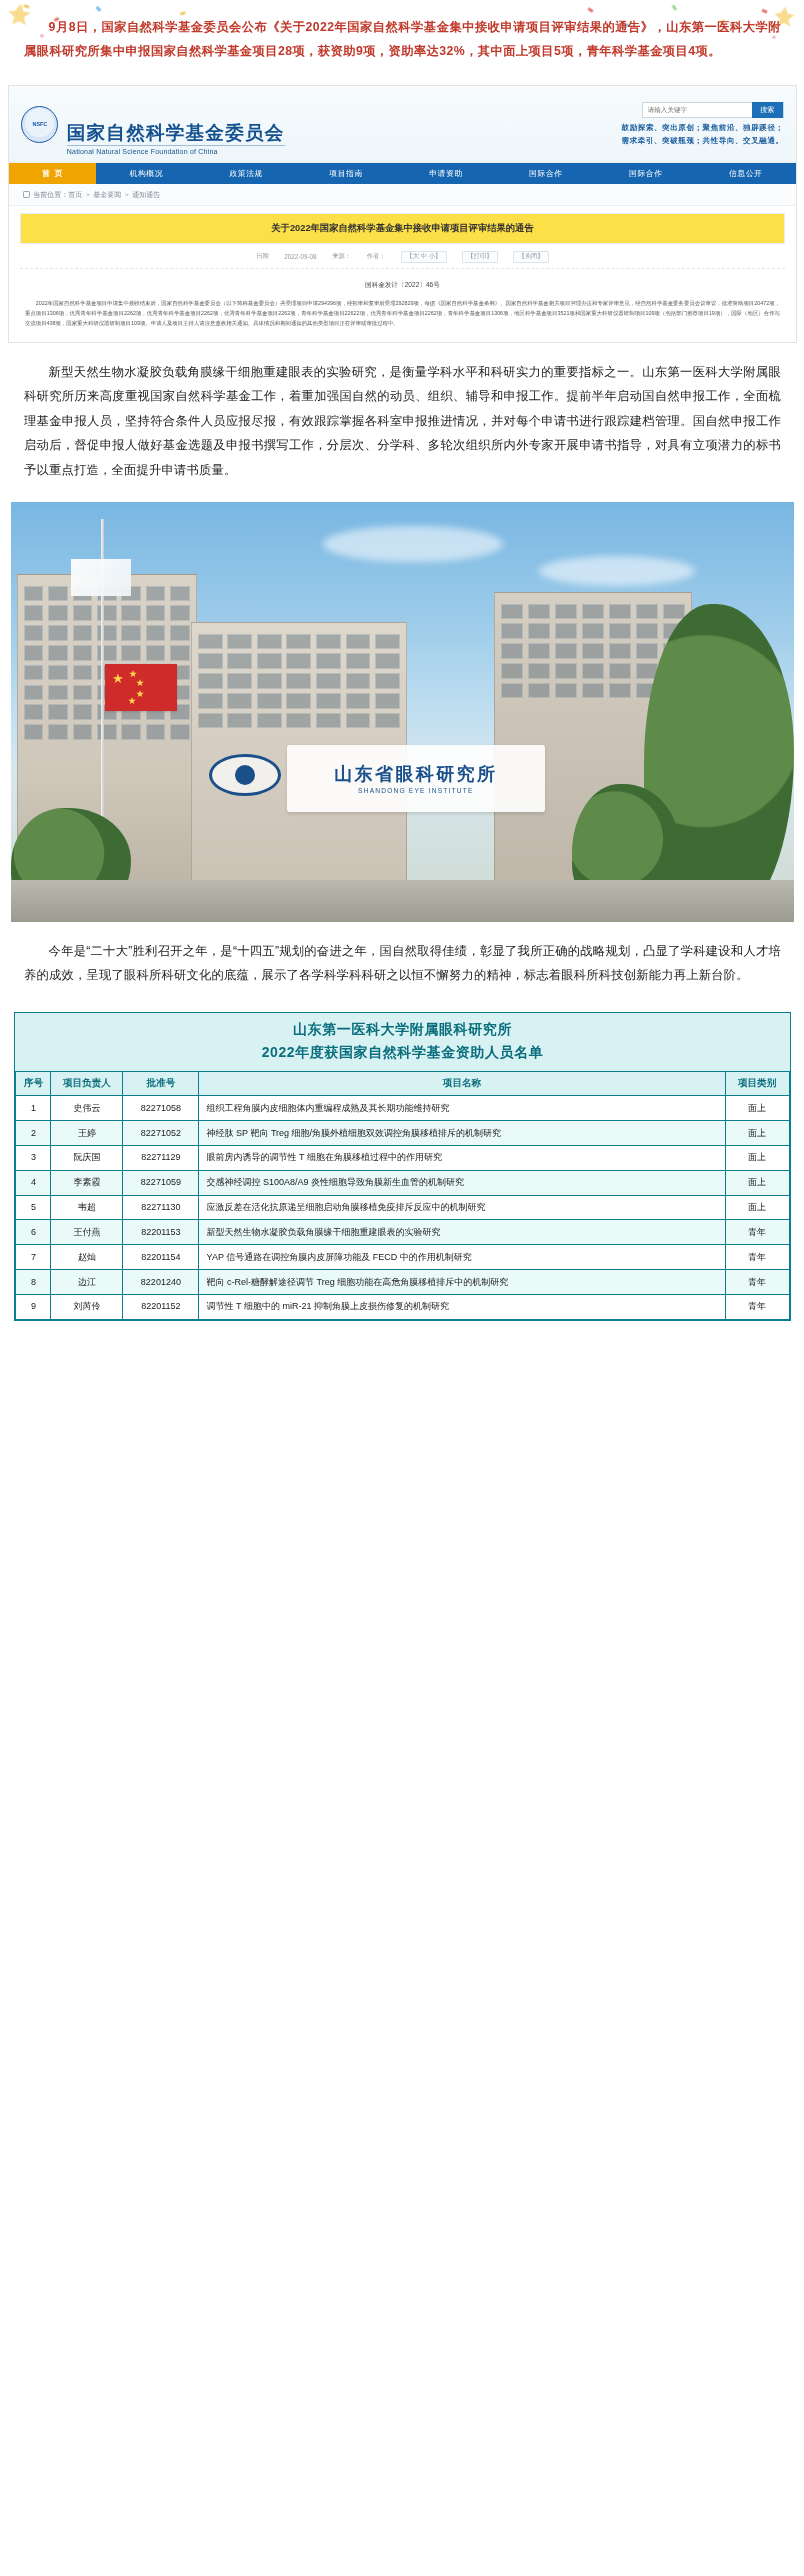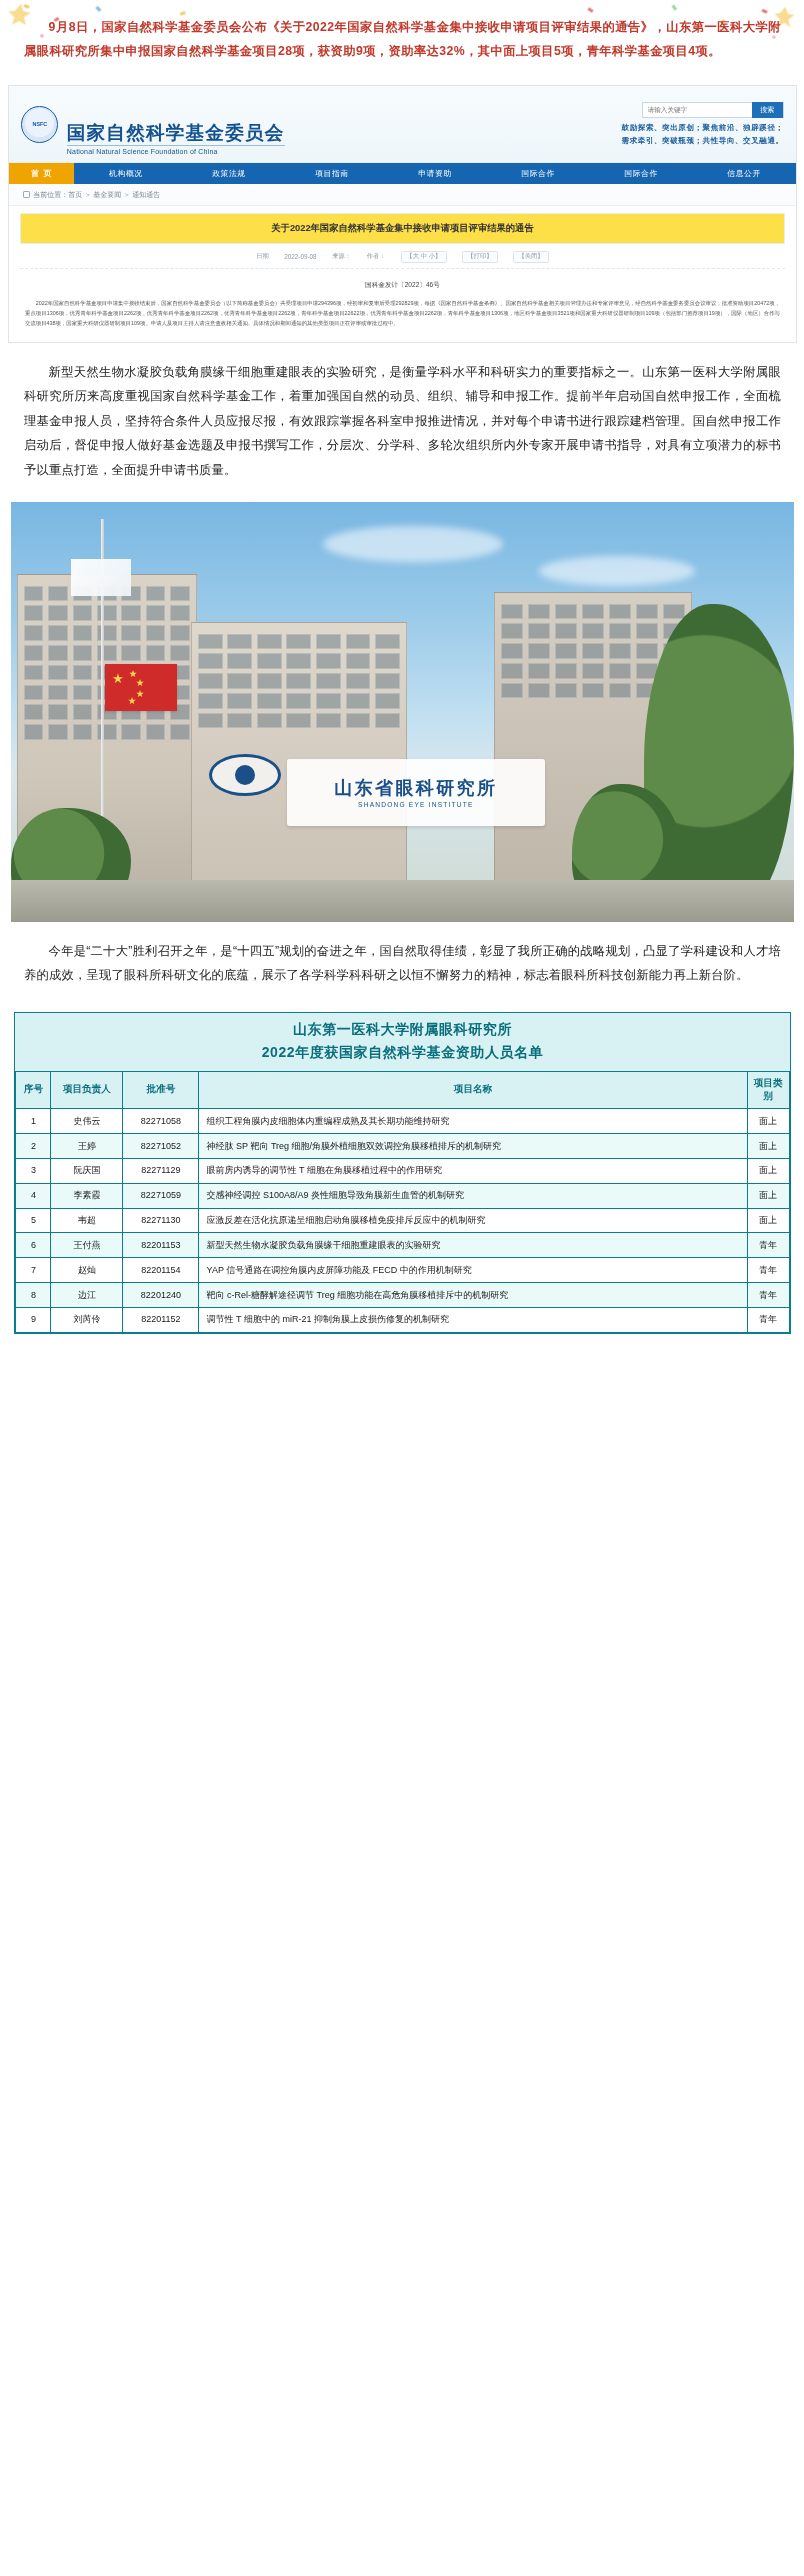--- a/index.html
+++ b/index.html
@@ -136,21 +136,21 @@
     align-items: stretch;
     background: #1565b0;
     height: 21.6px;
   }
   .nav-home {
     background: #f0a400;
     color: #fff;
     font-size: 8px;
     font-weight: bold;
     display: flex; align-items: center; justify-content: center;
-    width: 65px;
+    width: 87px;
     letter-spacing: 1.2px;
     text-align: center;
   }
   .nav-item {
     flex: 1;
     display: flex; align-items: center; justify-content: center;
     color: #fff;
     font-size: 7.8px;
     letter-spacing: 0.6px;
     cursor: pointer;
@@ -279,21 +279,21 @@
   .ph-flag-cn .star {
     position:absolute; color: #ffd84d; font-size: 9.6px; line-height: 1;
   }
   .ph-flag-w {
     position: absolute; left: 60px; top: 57px; width: 60px; height: 37px;
     background: linear-gradient(135deg,#ffffff 0%, #eef3f7 100%);
     opacity: 0.95;
   }
   .ph-sign {
     position: absolute;
-    left: 276px; top: 257px;
+    left: 276px; top: 243px;
     width: 258px; height: 67px;
     background: rgba(255,255,255,0.9);
     border-radius: 2.4px;
     display: flex; flex-direction: column;
     align-items: center; justify-content: center;
     gap: 1.2px;
     box-shadow: 0 1.2px 3.6px rgba(0,0,0,0.12);
   }
   .ph-sign .cn { font-size: 18px; font-weight: bold; color: #1a4f8a; letter-spacing: 2.4px; }
   .ph-sign .en { font-size: 6.6px; color: #1a4f8a; letter-spacing: 1.2px; }
@@ -354,21 +354,21 @@
     text-align: center;
     color: #1a1a1a;
     line-height: 1.45;
     font-size: 9px;
   }
   table.grant tr.alt td { background: #eafaf9; }
   table.grant td.name-col { text-align: left; padding-left: 7.2px; }
   .col-no    { width: 35px; }
   .col-lead  { width: 72px; }
   .col-code  { width: 76px; }
-  .col-type  { width: 42px; }
+  .col-type  { width: 64px; }
 
   .spacer { height: 15.6px; }
 </style>
 </head>
 <body>
 
 <div class="page">
 
   <div class="intro-wrap">
     <svg class="confetti" viewBox="0 0 1340 120" preserveAspectRatio="none">

